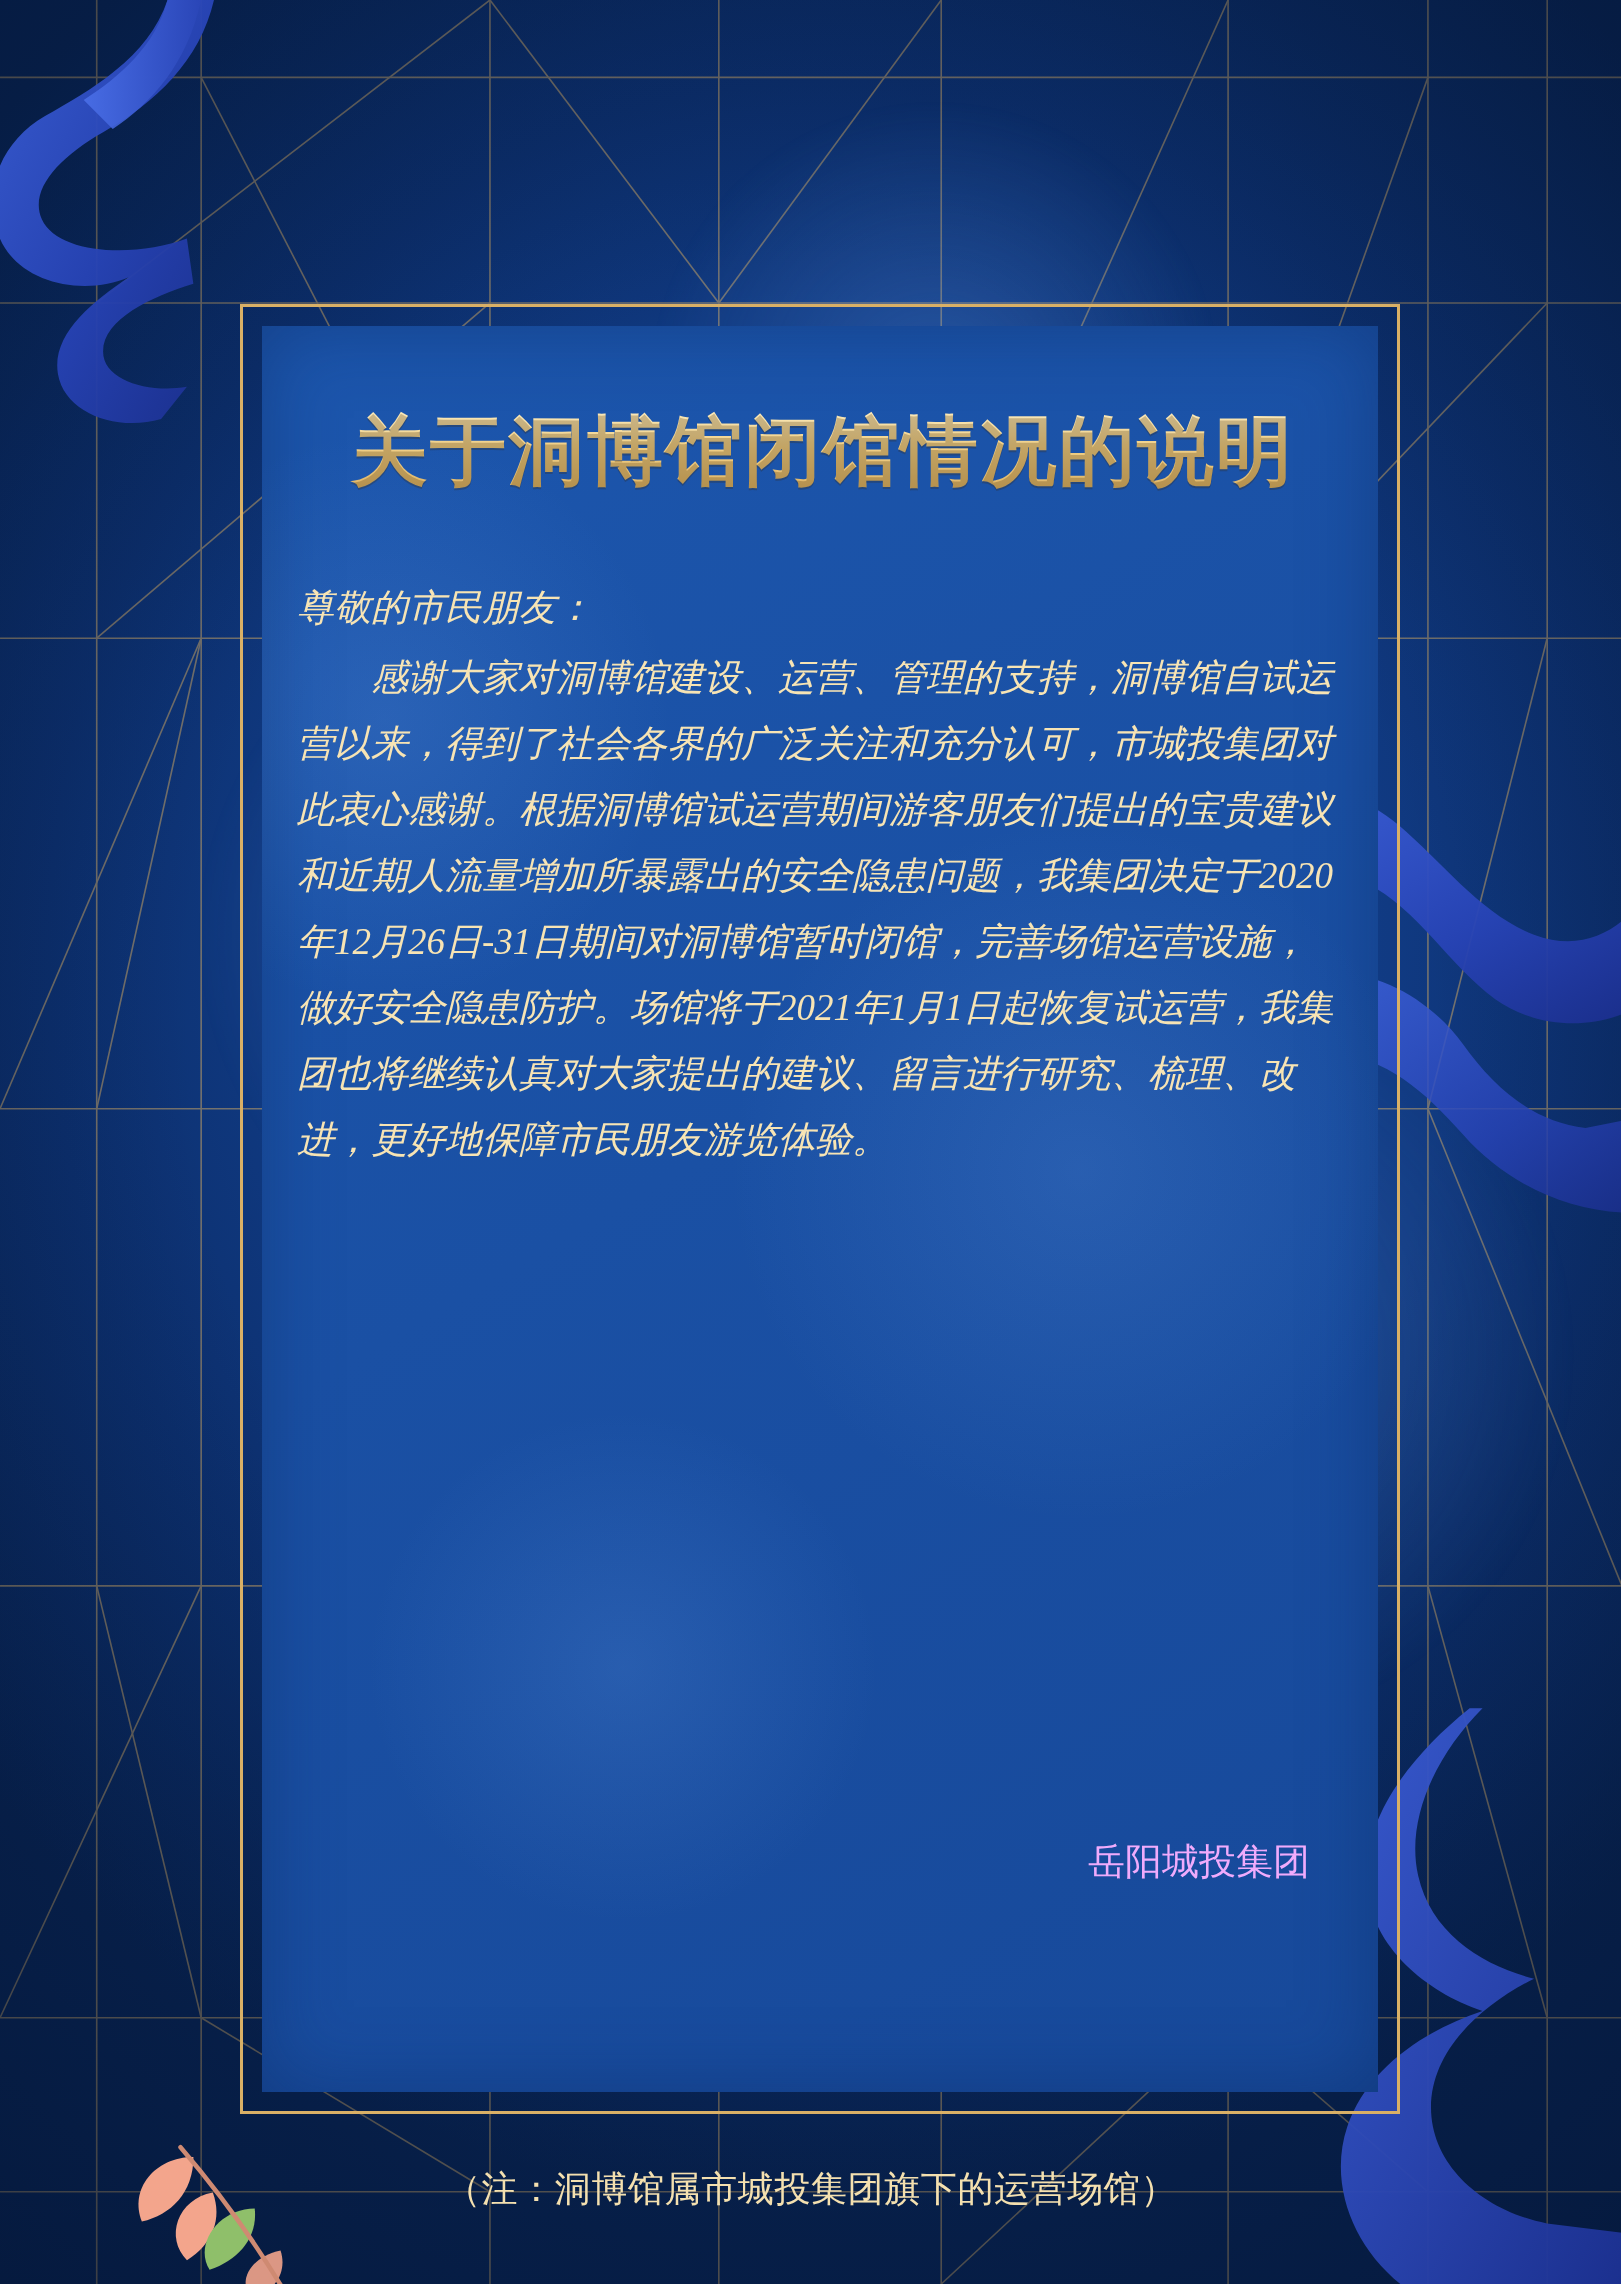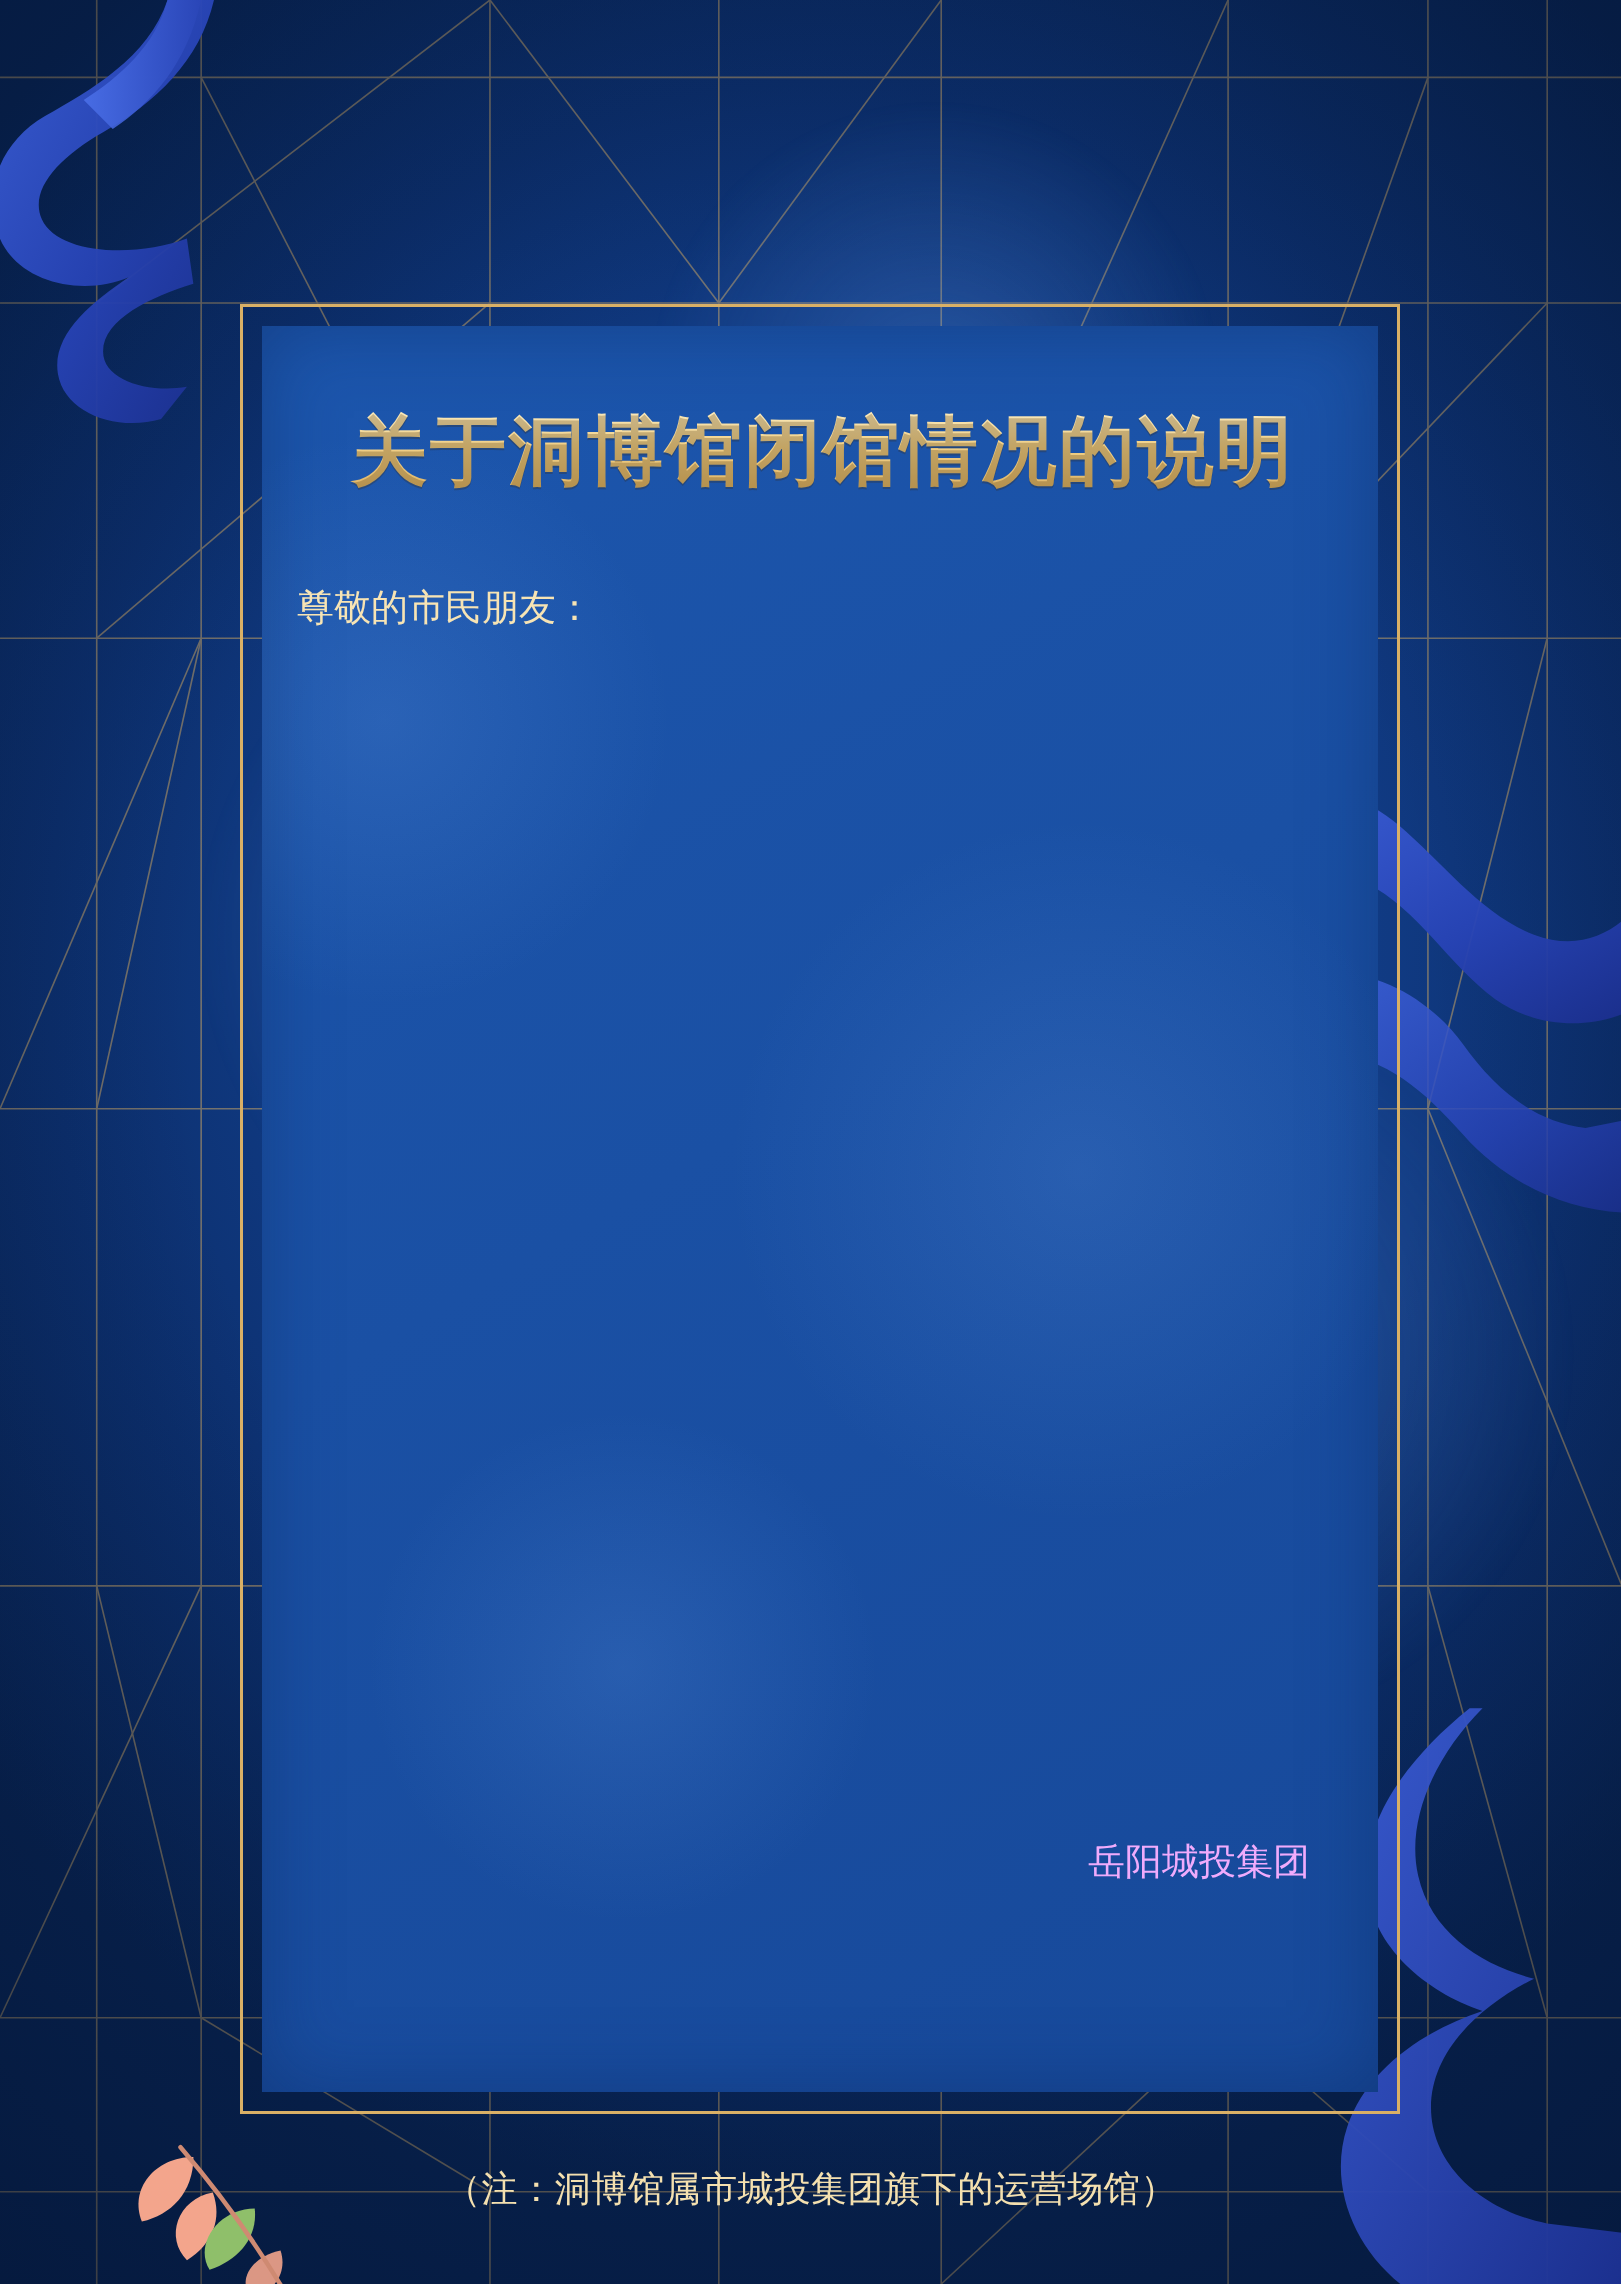--- a/index.html
+++ b/index.html
@@ -101,20 +101,21 @@
 
   .body-text {
     position: absolute;
     left: 57px;
     right: 57px;
     top: 271px;
     color: #f7e4b4;
     font-family: "Liberation Serif", serif;
     font-size: 37px;
     line-height: 66px;
+    font-style: italic;
   }
   .body-text p {
     margin: 0 0 3.9px 0;
   }
   .p-indent { text-indent: 2em; }
 
   .sign {
     position: absolute;
     right: 90px;
     bottom: 219px;
@@ -234,20 +235,21 @@
   <div class="card-inner">
     <div class="sheen" style="left:-168px; top:103px;"></div>
     <div class="sheen" style="left:464px; top:490px; width:709px; height:709px;"></div>
     <div class="sheen" style="left:103px; top:1083px; width:516px; height:516px;"></div>
   </div>
 
   <div class="title">关于洞博馆闭馆情况的说明</div>
 
   <div class="body-text">
     <p>尊敬的市民朋友：</p>
+    <p class="p-indent">感谢大家对洞博馆建设、运营、管理的支持，洞博馆自试运营以来，得到了社会各界的广泛关注和充分认可，市城投集团对此衷心感谢。根据洞博馆试运营期间游客朋友们提出的宝贵建议和近期人流量增加所暴露出的安全隐患问题，我集团决定于2020年12月26日-31日期间对洞博馆暂时闭馆，完善场馆运营设施，做好安全隐患防护。场馆将于2021年1月1日起恢复试运营，我集团也将继续认真对大家提出的建议、留言进行研究、梳理、改进，更好地保障市民朋友游览体验。</p>
   </div>
 
   <div class="sign">
     <div>岳阳城投集团</div>
   </div>
 </div>
 
 <div class="footnote">（注：洞博馆属市城投集团旗下的运营场馆）</div>
 
 <svg class="leaves" width="271" height="168" viewBox="0 0 420 260">

